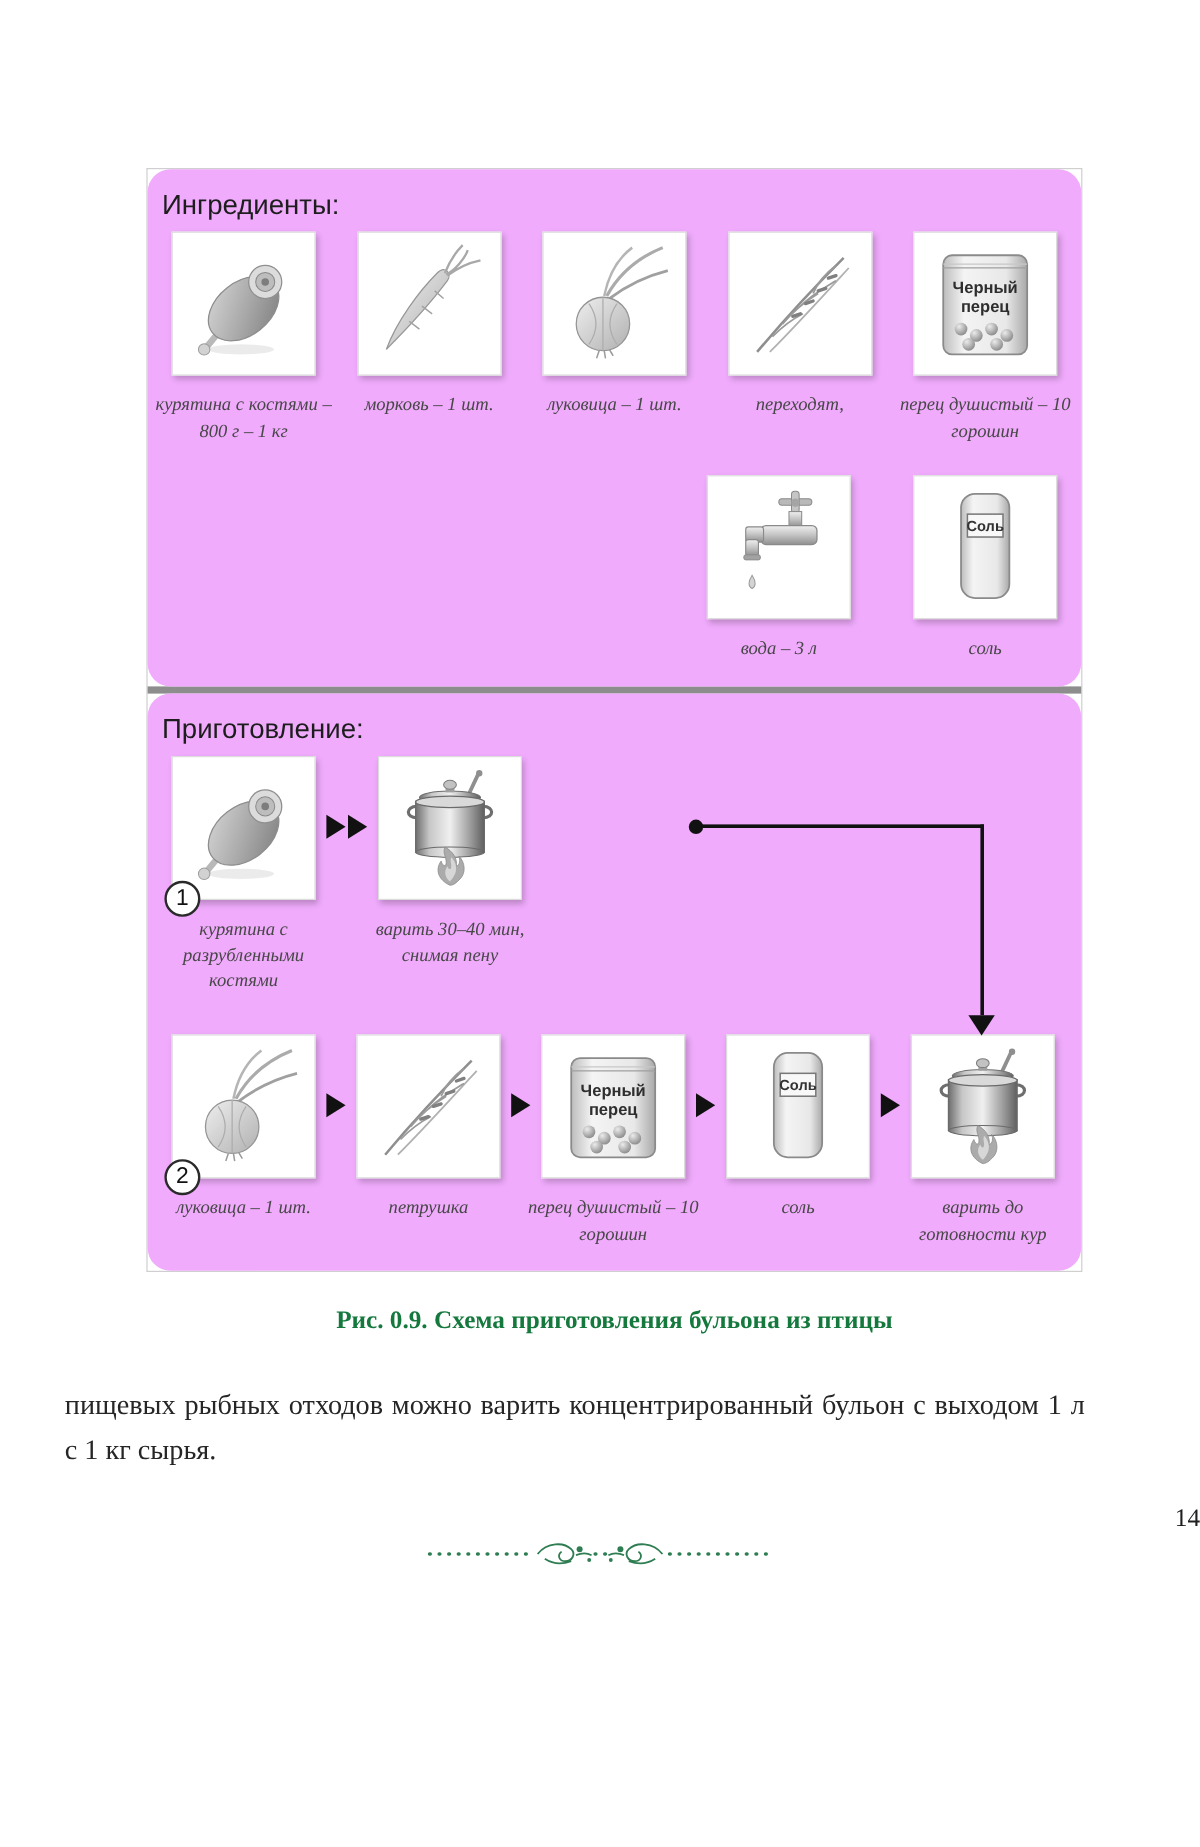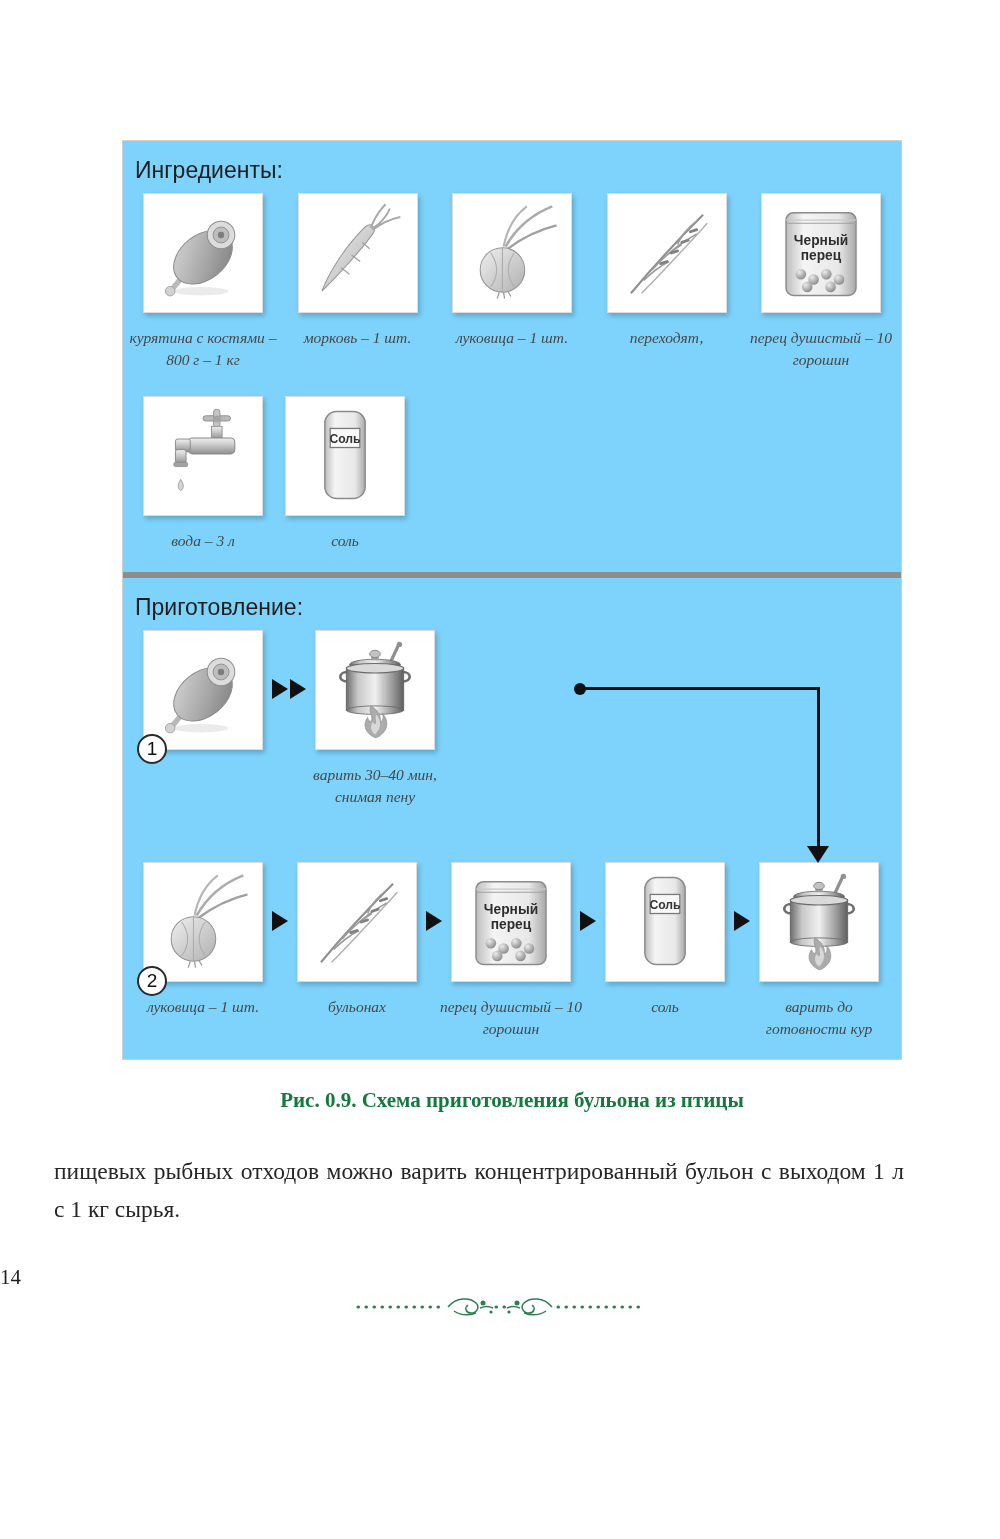--- a/index.html
+++ b/index.html
@@ -1,50 +1,50 @@
 <!DOCTYPE html>
 <html><head>
 <meta charset="utf-8">
 <style>
   html,body{margin:0;padding:0;background:#ffffff;}
   .page{width:1000px;height:1539px;background:#fff;position:relative;overflow:hidden;
         font-family:"Liberation Serif",serif;color:#262626;box-sizing:border-box;padding-top:140px;}
   .figure-wrap{margin:0 98px 0 122px;border:1px solid #cfcfcf;}
-  .panel{background:#7dd3fc;padding:12px 12px 20px;box-sizing:border-box;position:relative;}
+  .panel{background:#f0abfc;padding:12px 12px 20px;box-sizing:border-box;position:relative;border-radius:19px;}
   .sec-title{font-family:"Liberation Sans",sans-serif;font-size:23px;color:#1d1d1d;
              font-weight:400;height:40px;margin:0;line-height:34px;}
   .divider{height:6px;background:#8d8d8d;}
   .cell{width:136px;display:flex;flex-direction:column;align-items:center;}
   .tile{width:118px;height:118px;background:#fff;border:1px solid #dcdcdc;
         box-shadow:2px 3px 5px rgba(0,0,0,0.22);display:flex;align-items:center;justify-content:center;}
   .tile svg{width:106px;height:106px;display:block;}
   .cap{margin-top:14px;font-style:italic;font-size:15.5px;color:#474747;text-align:center;
        line-height:1.4;width:152px;}
   .ing-row1{display:flex;justify-content:space-between;margin-bottom:26px;}
-  .ing-row2{display:flex;gap:6px;}
+  .ing-row2{display:flex;gap:36px;justify-content:flex-end;}
   .step-row{display:flex;align-items:flex-start;position:relative;}
   .step-row-1{height:198px;margin-bottom:34px;}
   .abox{width:18px;height:118px;display:flex;align-items:center;justify-content:center;}
   .arrow-right{width:0;height:0;border-top:10px solid transparent;border-bottom:10px solid transparent;
                border-left:16px solid #111;}
   .badge{position:absolute;width:30px;height:30px;border:2px solid #2a2a2a;border-radius:50%;
          background:#fff;display:flex;align-items:center;justify-content:center;
          font-family:"Liberation Sans",sans-serif;font-size:19px;color:#111;box-sizing:border-box;z-index:3;}
   .badge-1{left:14px;top:156px;}
   .badge-2{left:14px;top:388px;}
   .conn-dot{position:absolute;left:451px;top:105px;width:12px;height:12px;border-radius:50%;background:#111;}
   .conn-h{position:absolute;left:457px;top:109px;width:240px;height:3px;background:#111;}
   .conn-v{position:absolute;left:694px;top:109px;width:3px;height:159px;background:#111;}
   .conn-arrow{position:absolute;left:684px;top:268px;width:0;height:0;
               border-left:11px solid transparent;border-right:11px solid transparent;border-top:17px solid #111;}
   .fig-caption{text-align:center;color:#15793e;font-weight:bold;font-size:21px;margin:28px 98px 0 122px;}
   .body-text{margin:40px 96px 0 54px;font-size:23.5px;line-height:1.6;text-align:justify;}
   .body-text p{margin:0;}
   .body-text .indent{text-indent:42px;}
-  .page-num{text-align:left;margin-top:36px;font-size:21px;color:#1f1f1f;}
+  .page-num{text-align:right;margin-top:24px;font-size:21px;color:#1f1f1f;}
   .ornament{text-align:center;margin-top:4px;}
 </style>
 </head>
 <body>
 
 <svg width="0" height="0" style="position:absolute" aria-hidden="true">
   <defs>
     <linearGradient id="gMeat" x1="0" y1="0" x2="1" y2="1">
       <stop offset="0" stop-color="#d8d8d8"></stop>
         <stop offset="0.55" stop-color="#a7a7a7"></stop>
@@ -240,20 +240,21 @@
     <div class="panel">
       <h2 class="sec-title">Приготовление:</h2>
 
       <div class="step-row step-row-1">
         <div class="cell">
           <div class="tile">
             <svg viewBox="0 0 100 100">
                 <use href="#sym-chicken"></use>
               </svg>
           </div>
+          <div class="cap">курятина с разрубленными костями</div>
         </div>
         <div class="abox">
             <div class="arrow-right"></div>
           </div>
         <div class="abox">
             <div class="arrow-right"></div>
           </div>
         <div class="cell">
           <div class="tile">
             <svg viewBox="0 0 100 100">
@@ -275,21 +276,21 @@
         </div>
         <div class="abox">
             <div class="arrow-right"></div>
           </div>
         <div class="cell">
           <div class="tile">
             <svg viewBox="0 0 100 100">
                 <use href="#sym-parsley"></use>
               </svg>
           </div>
-          <div class="cap">бульонах</div>
+          <div class="cap">петрушка</div>
         </div>
         <div class="abox">
             <div class="arrow-right"></div>
           </div>
         <div class="cell">
           <div class="tile">
             <svg viewBox="0 0 100 100">
                 <use href="#sym-pepper"></use>
               </svg>
           </div>

